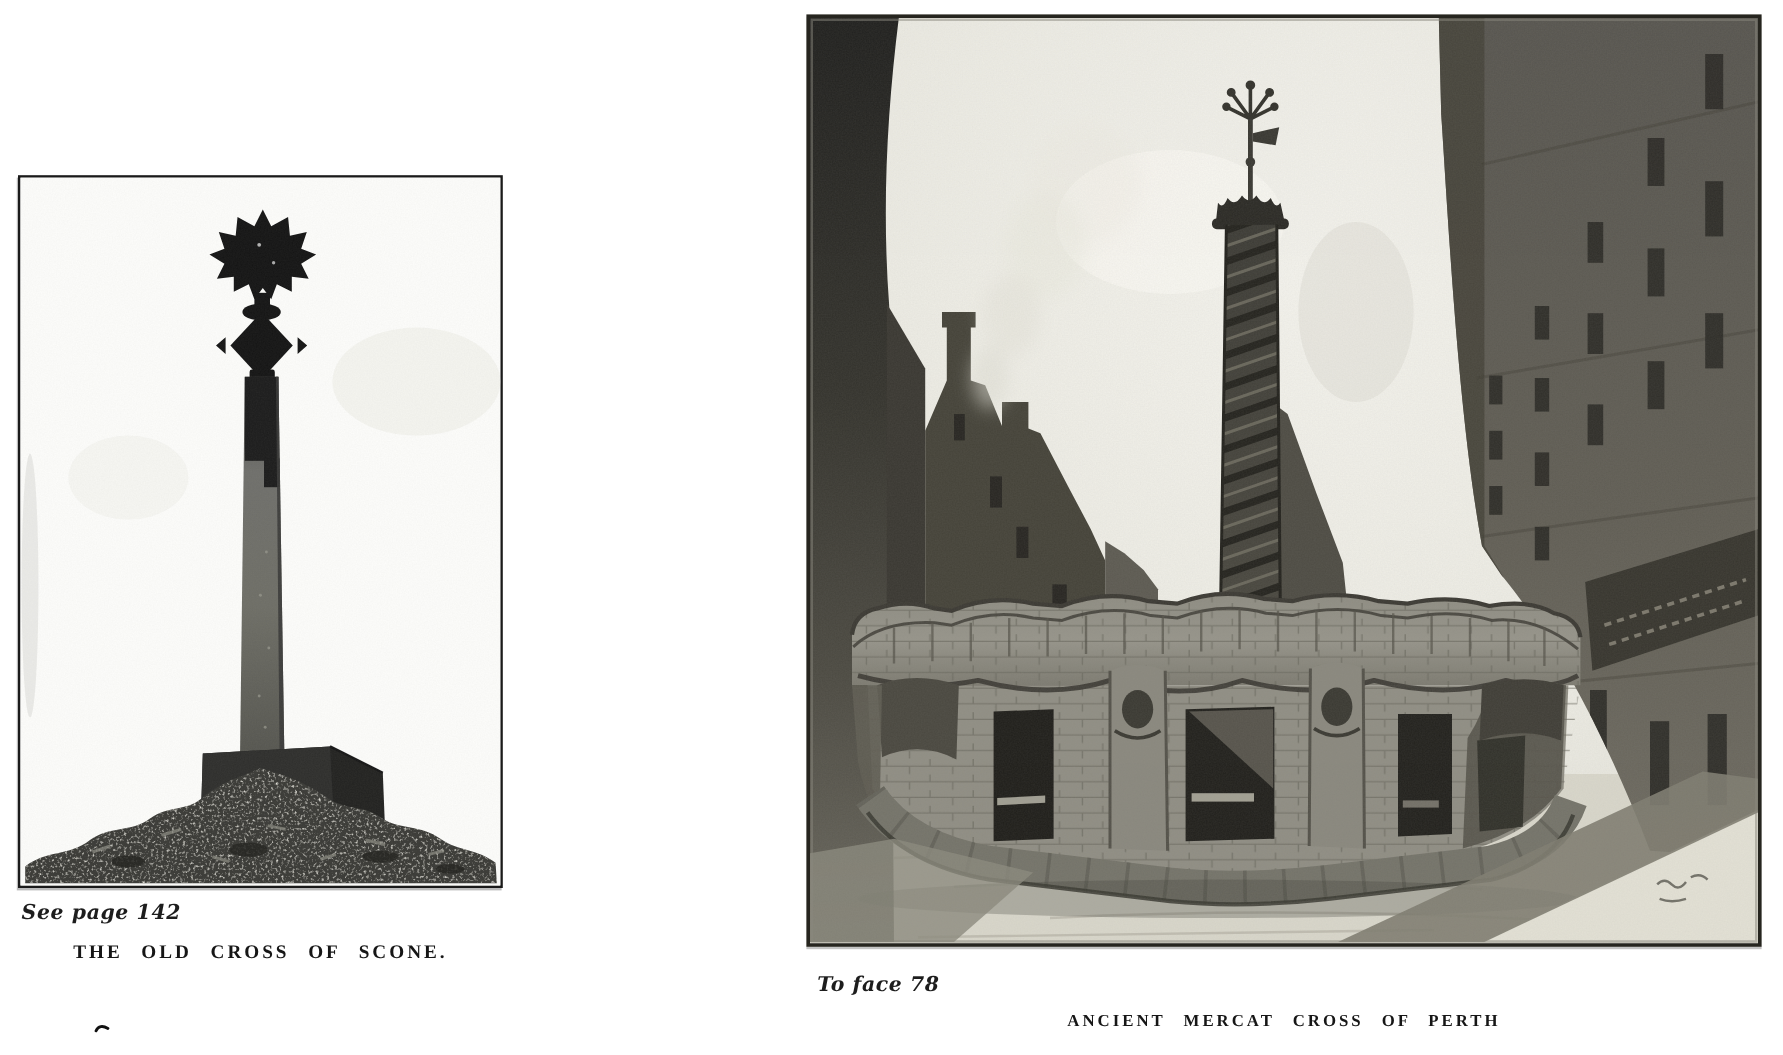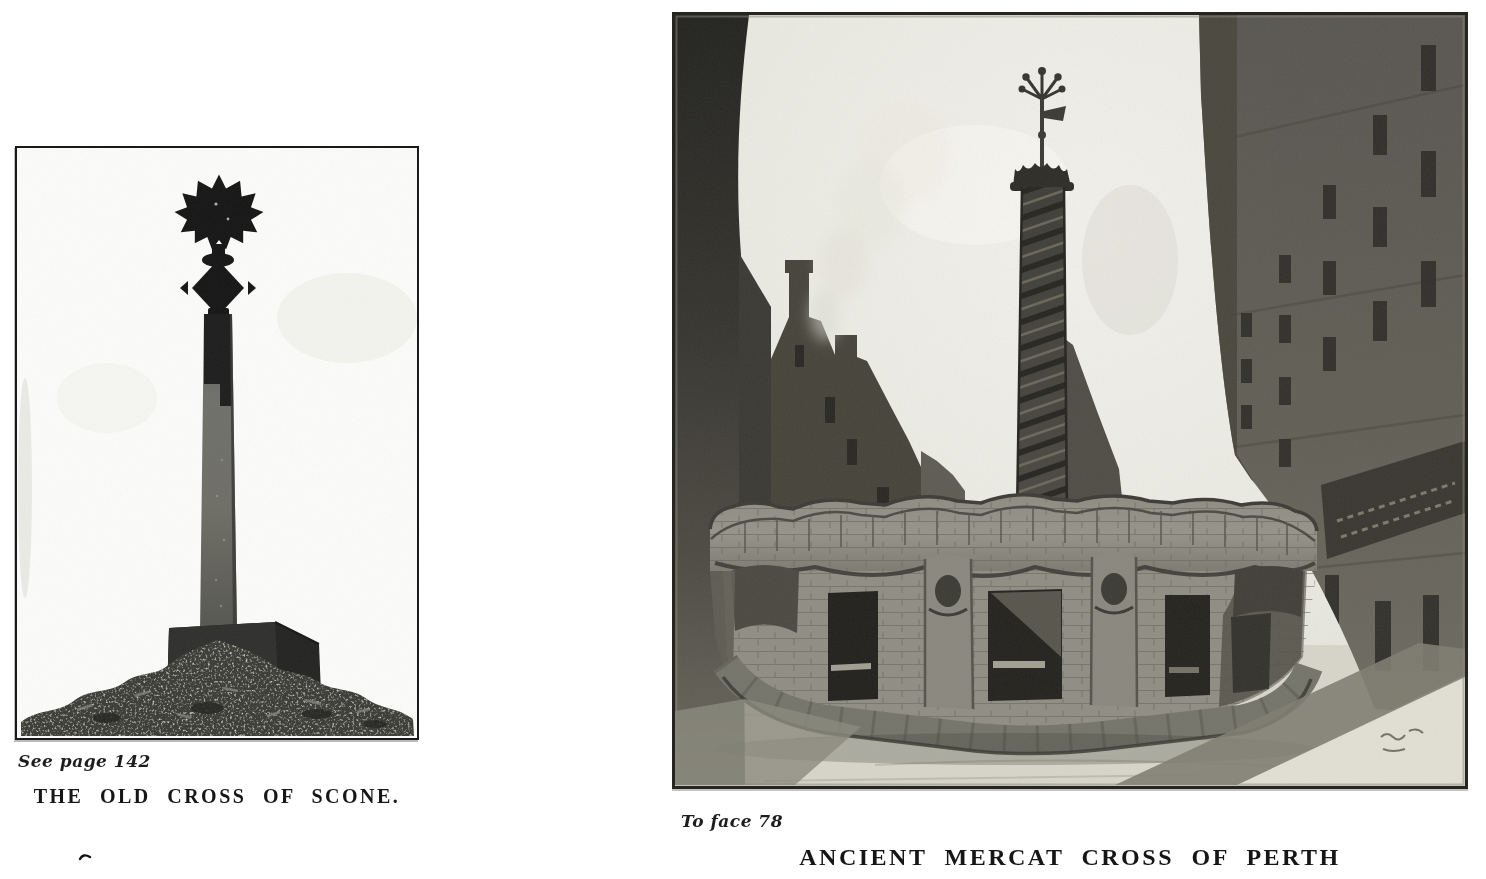--- a/index.html
+++ b/index.html
@@ -6,23 +6,23 @@
   body{background:#ffffff;font-family:"Liberation Serif","DejaVu Serif",serif;}
   .page{position:relative;width:1486px;height:879px;background:#ffffff;overflow:hidden;border-radius:13px;}
   figure{margin:0;padding:0;}
   .plate-frame{position:absolute;background:#fdfdfb;}
   .plate-frame svg{display:block;width:100%;height:100%;}
   .frame-left{left:15px;top:146px;width:400px;height:590px;border:2px solid #1a1a1a;box-shadow:-1px 2px 0 rgba(60,60,60,.35);}
   .frame-right{left:672px;top:12px;width:790px;height:771px;border:3px solid #26251f;box-shadow:0 2px 0 rgba(60,60,60,.3);}
   .plate-note{position:absolute;font-family:"DejaVu Serif",serif;font-style:italic;font-weight:600;font-size:17px;color:#1d1d1d;letter-spacing:.5px;white-space:nowrap;}
   .note-left{left:18px;top:751px;}
   .note-right{left:681px;top:811px;font-style:italic;}
-  .plate-title{position:absolute;text-align:center;font-family:"Liberation Serif","DejaVu Serif",serif;font-weight:700;font-size:20px;color:#161616;letter-spacing:2.5px;word-spacing:9px;white-space:nowrap;}
+  .plate-title{position:absolute;text-align:center;font-family:"Liberation Serif","DejaVu Serif",serif;font-weight:700;font-size:16px;color:#161616;letter-spacing:2.5px;word-spacing:9px;white-space:nowrap;}
   .title-left{left:15px;width:404px;top:785px;}
-  .title-right{left:672px;width:796px;top:844px;font-size:24px;}
+  .title-right{left:672px;width:796px;top:844px;font-size:14px;}
   .stray{position:absolute;left:78px;top:851px;width:14px;height:10px;}
 </style>
 </head>
 <body>
 
 <div class="page">
 
   <figure>
     <div class="plate-frame frame-left">
       <svg viewBox="0 0 400 590" xmlns="http://www.w3.org/2000/svg">

